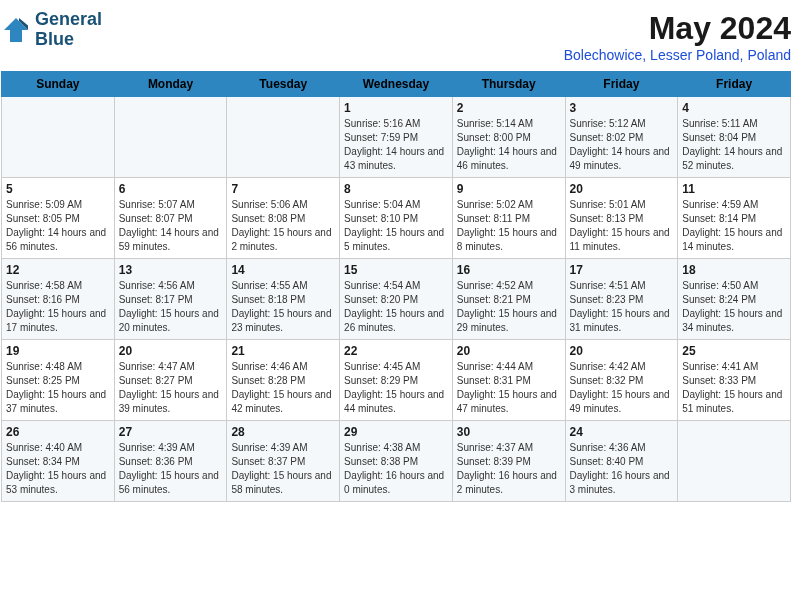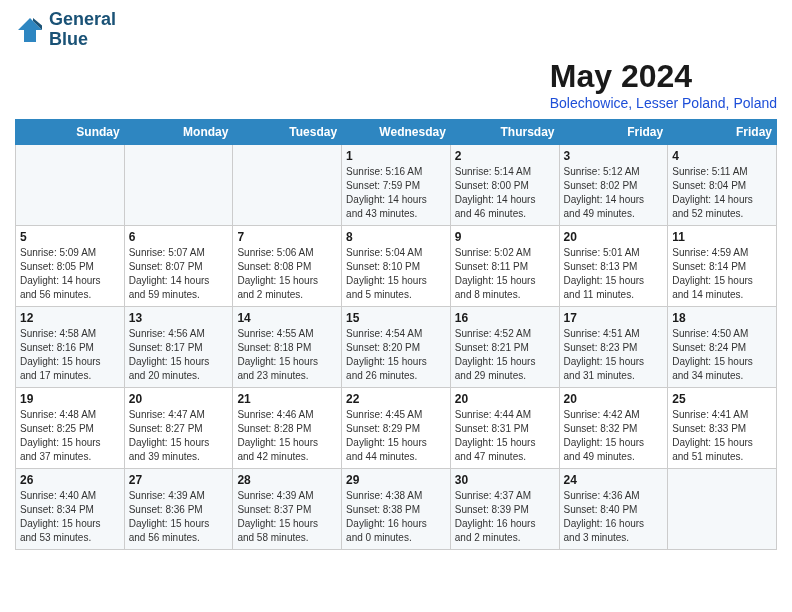--- a/index.html
+++ b/index.html
@@ -6,21 +6,21 @@
     body {
       font-family: Arial, sans-serif;
       background: #fff;
       width: 792px;
       height: 612px;
       overflow: hidden;
     }
     .page {
       width: 792px;
       height: 612px;
-      padding: 10px 15px;
+      padding: 10px 1px;
     }
     .header {
       display: flex;
       justify-content: space-between;
       align-items: flex-start;
       margin-bottom: 8px;
     }
     .logo {
       display: flex;
       align-items: center;
@@ -30,42 +30,42 @@
       font-size: 18px;
       font-weight: bold;
       color: #1a5276;
       line-height: 1.1;
     }
     .logo-icon {
       width: 30px;
       height: 30px;
     }
     .title-block {
-      margin-top: 48px;
+      text-align: right;
     }
     .month-title {
       font-size: 32px;
       font-weight: bold;
       color: #1a1a1a;
     }
     .location {
       font-size: 14px;
       color: #1d4ed8;
     }
     table {
       width: 100%;
       border-collapse: collapse;
     }
     thead tr th {
       background-color: #2e86c1;
-      color: #ffffff;
+      color: #000000;
       font-size: 12px;
       font-weight: bold;
       padding: 5px 4px;
-      text-align: right;
+      text-align: center;
       border: 1px solid #2e86c1;
     }
     tbody tr td {
       border: 1px solid #ccc;
       vertical-align: top;
       padding: 4px 4px;
       font-size: 9.5px;
       color: #222;
       width: calc(100% / 7);
       height: 80px;

